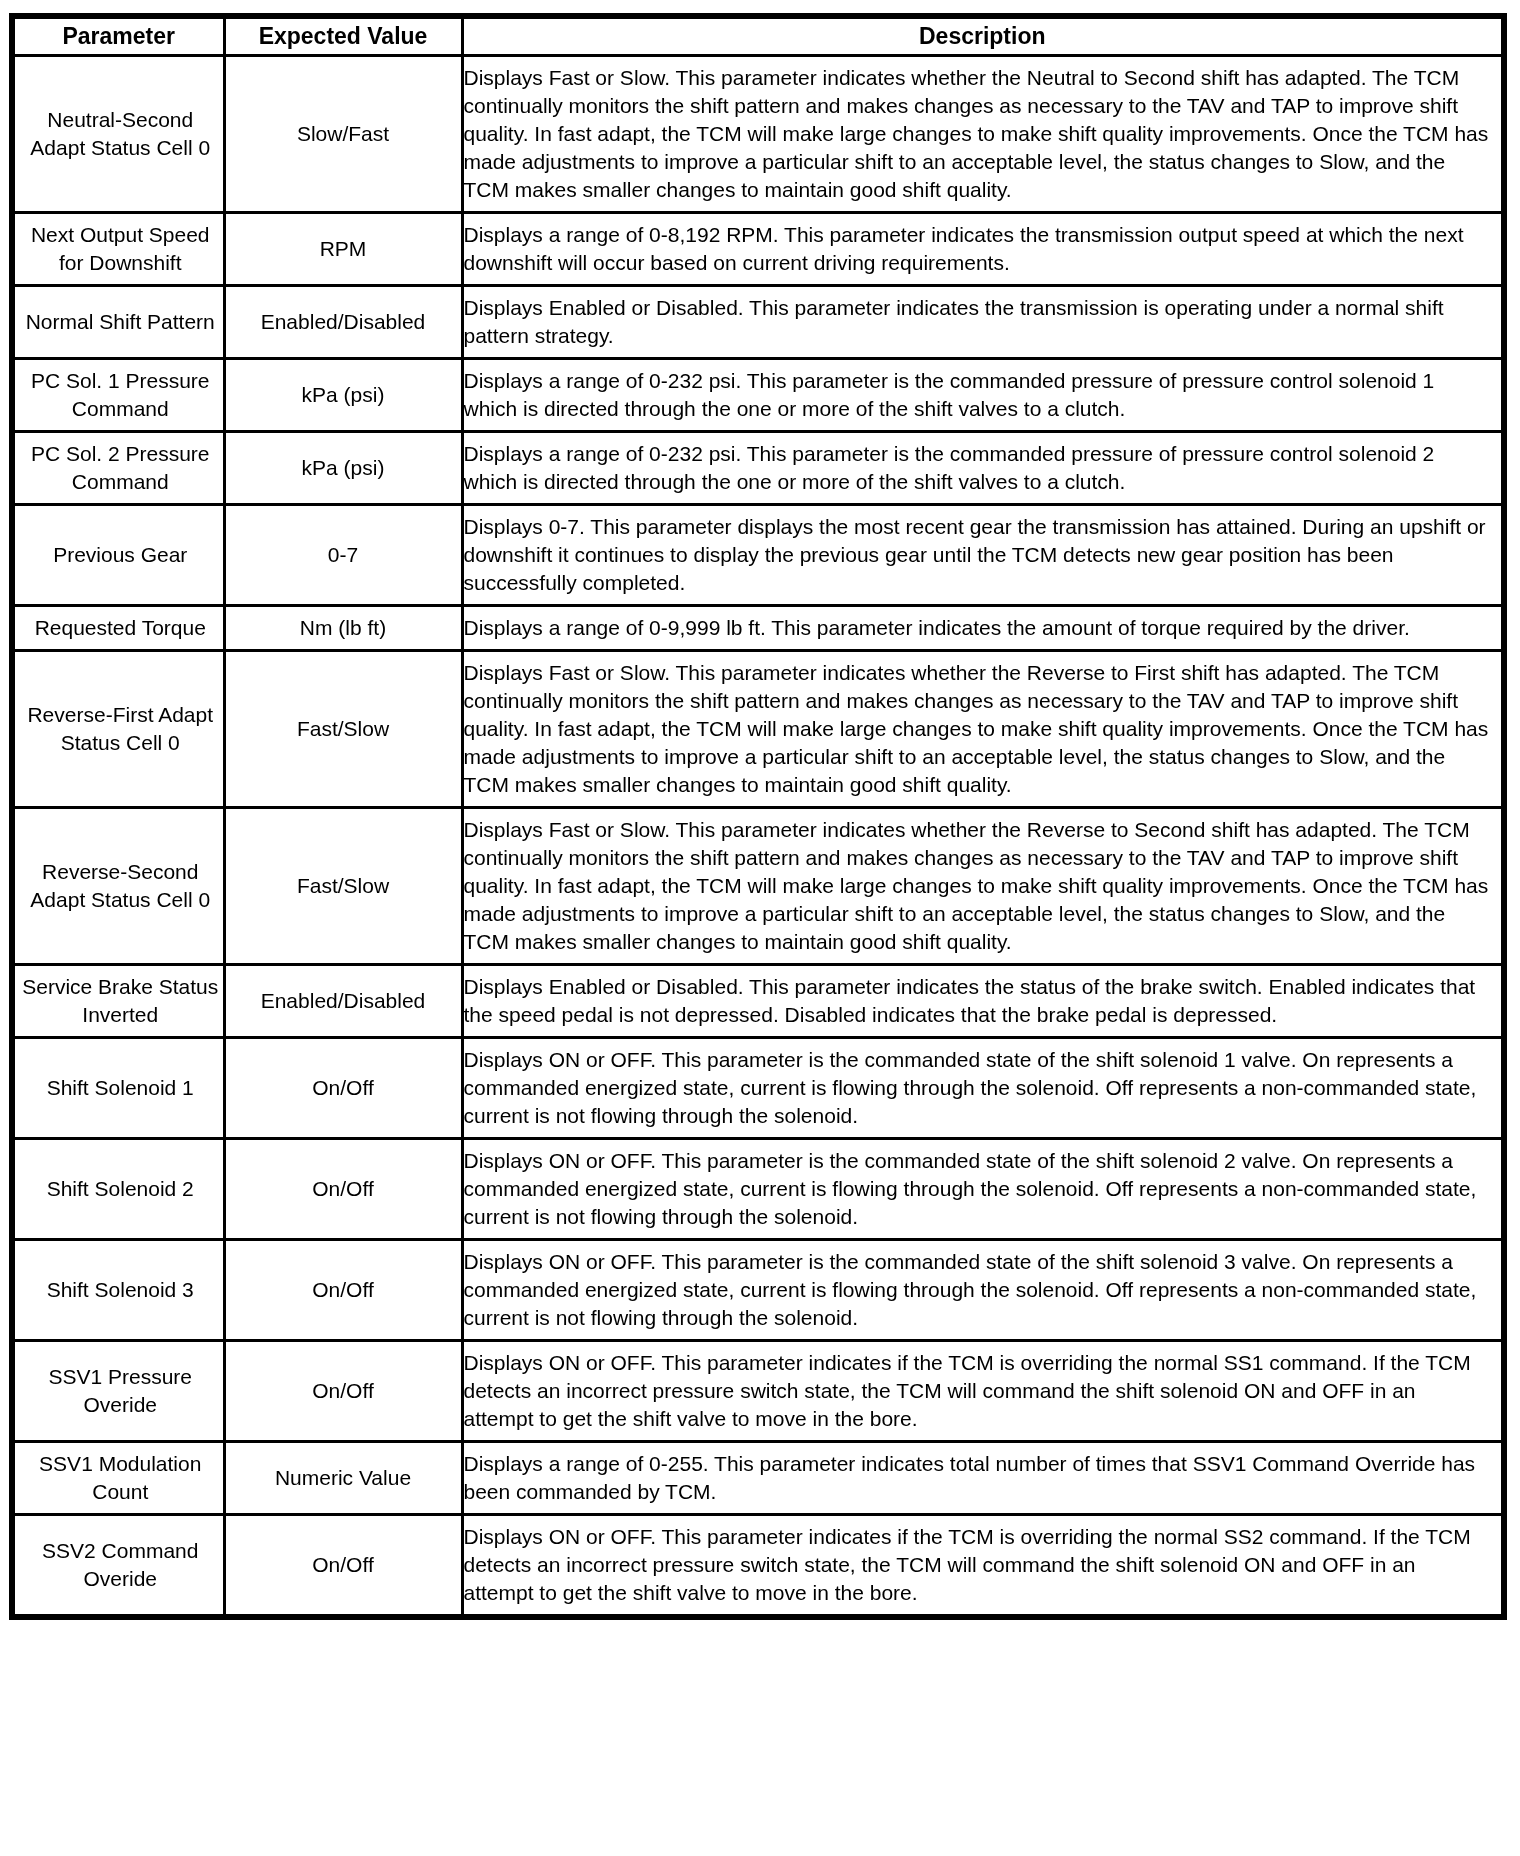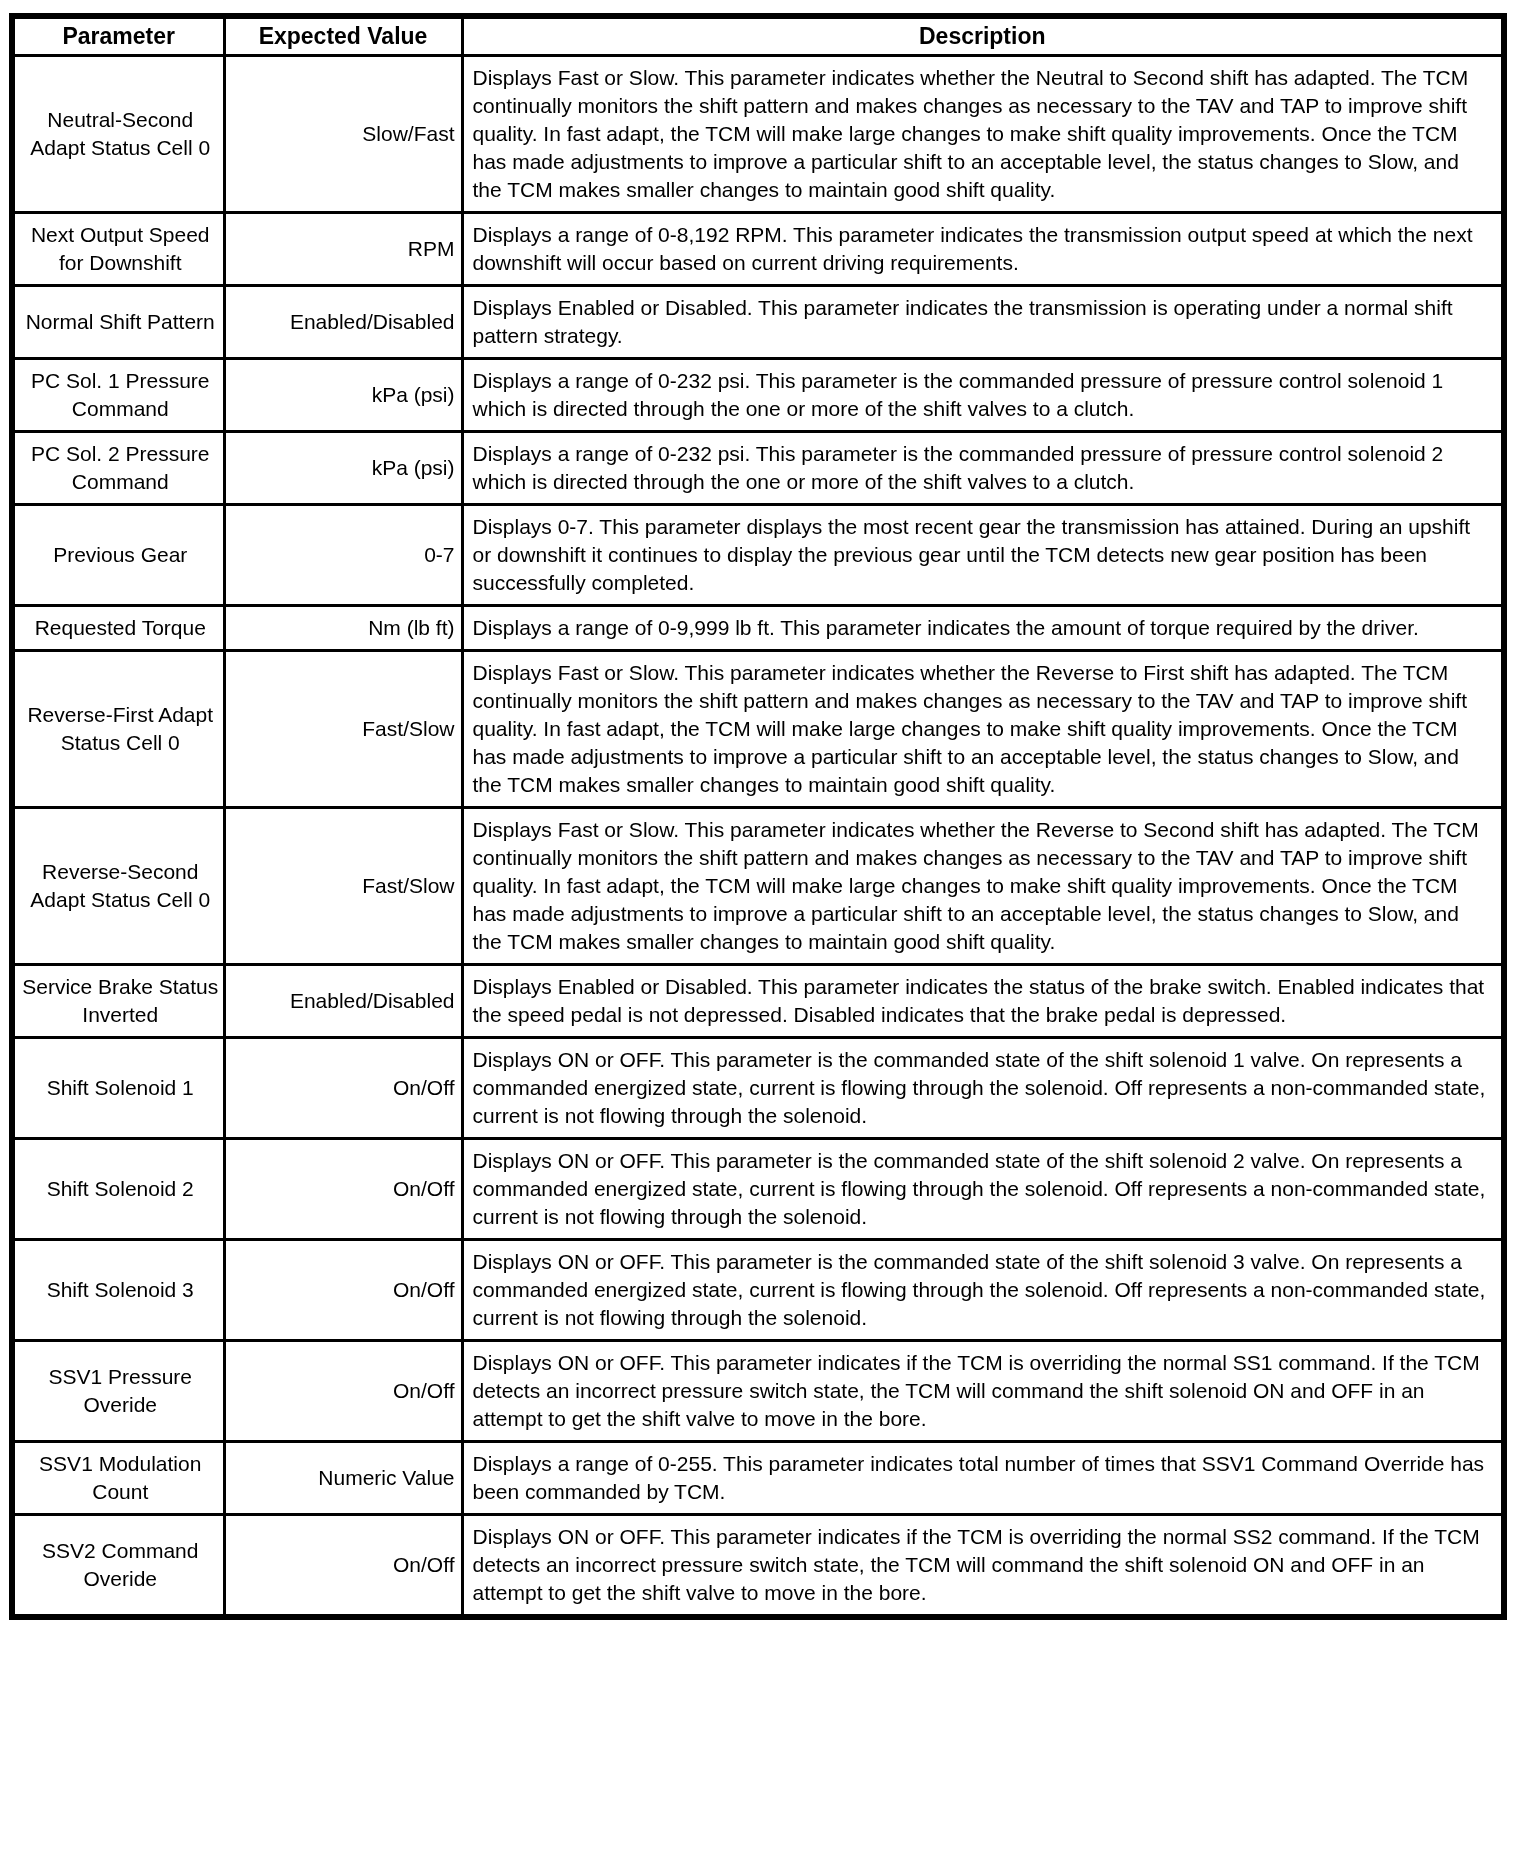--- a/index.html
+++ b/index.html
@@ -41,26 +41,26 @@
   td {
     font-size: 21px;
     line-height: 28px;
     vertical-align: middle;
   }
   td.param {
     text-align: center;
     padding: 6px 4px 6px 7px;
   }
   td.expected {
-    text-align: right;
+    text-align: center;
     padding: 6px 6px;
   }
   td.desc {
     text-align: left;
-    padding: 7px 10px 7px 9px;
+    padding: 7px 10px 7px 0;
   }
 </style>
 </head>
 <body>
 
 <div class="page">
   <table class="param-table">
     <colgroup>
       <col class="c-param">
       <col class="c-expected">

